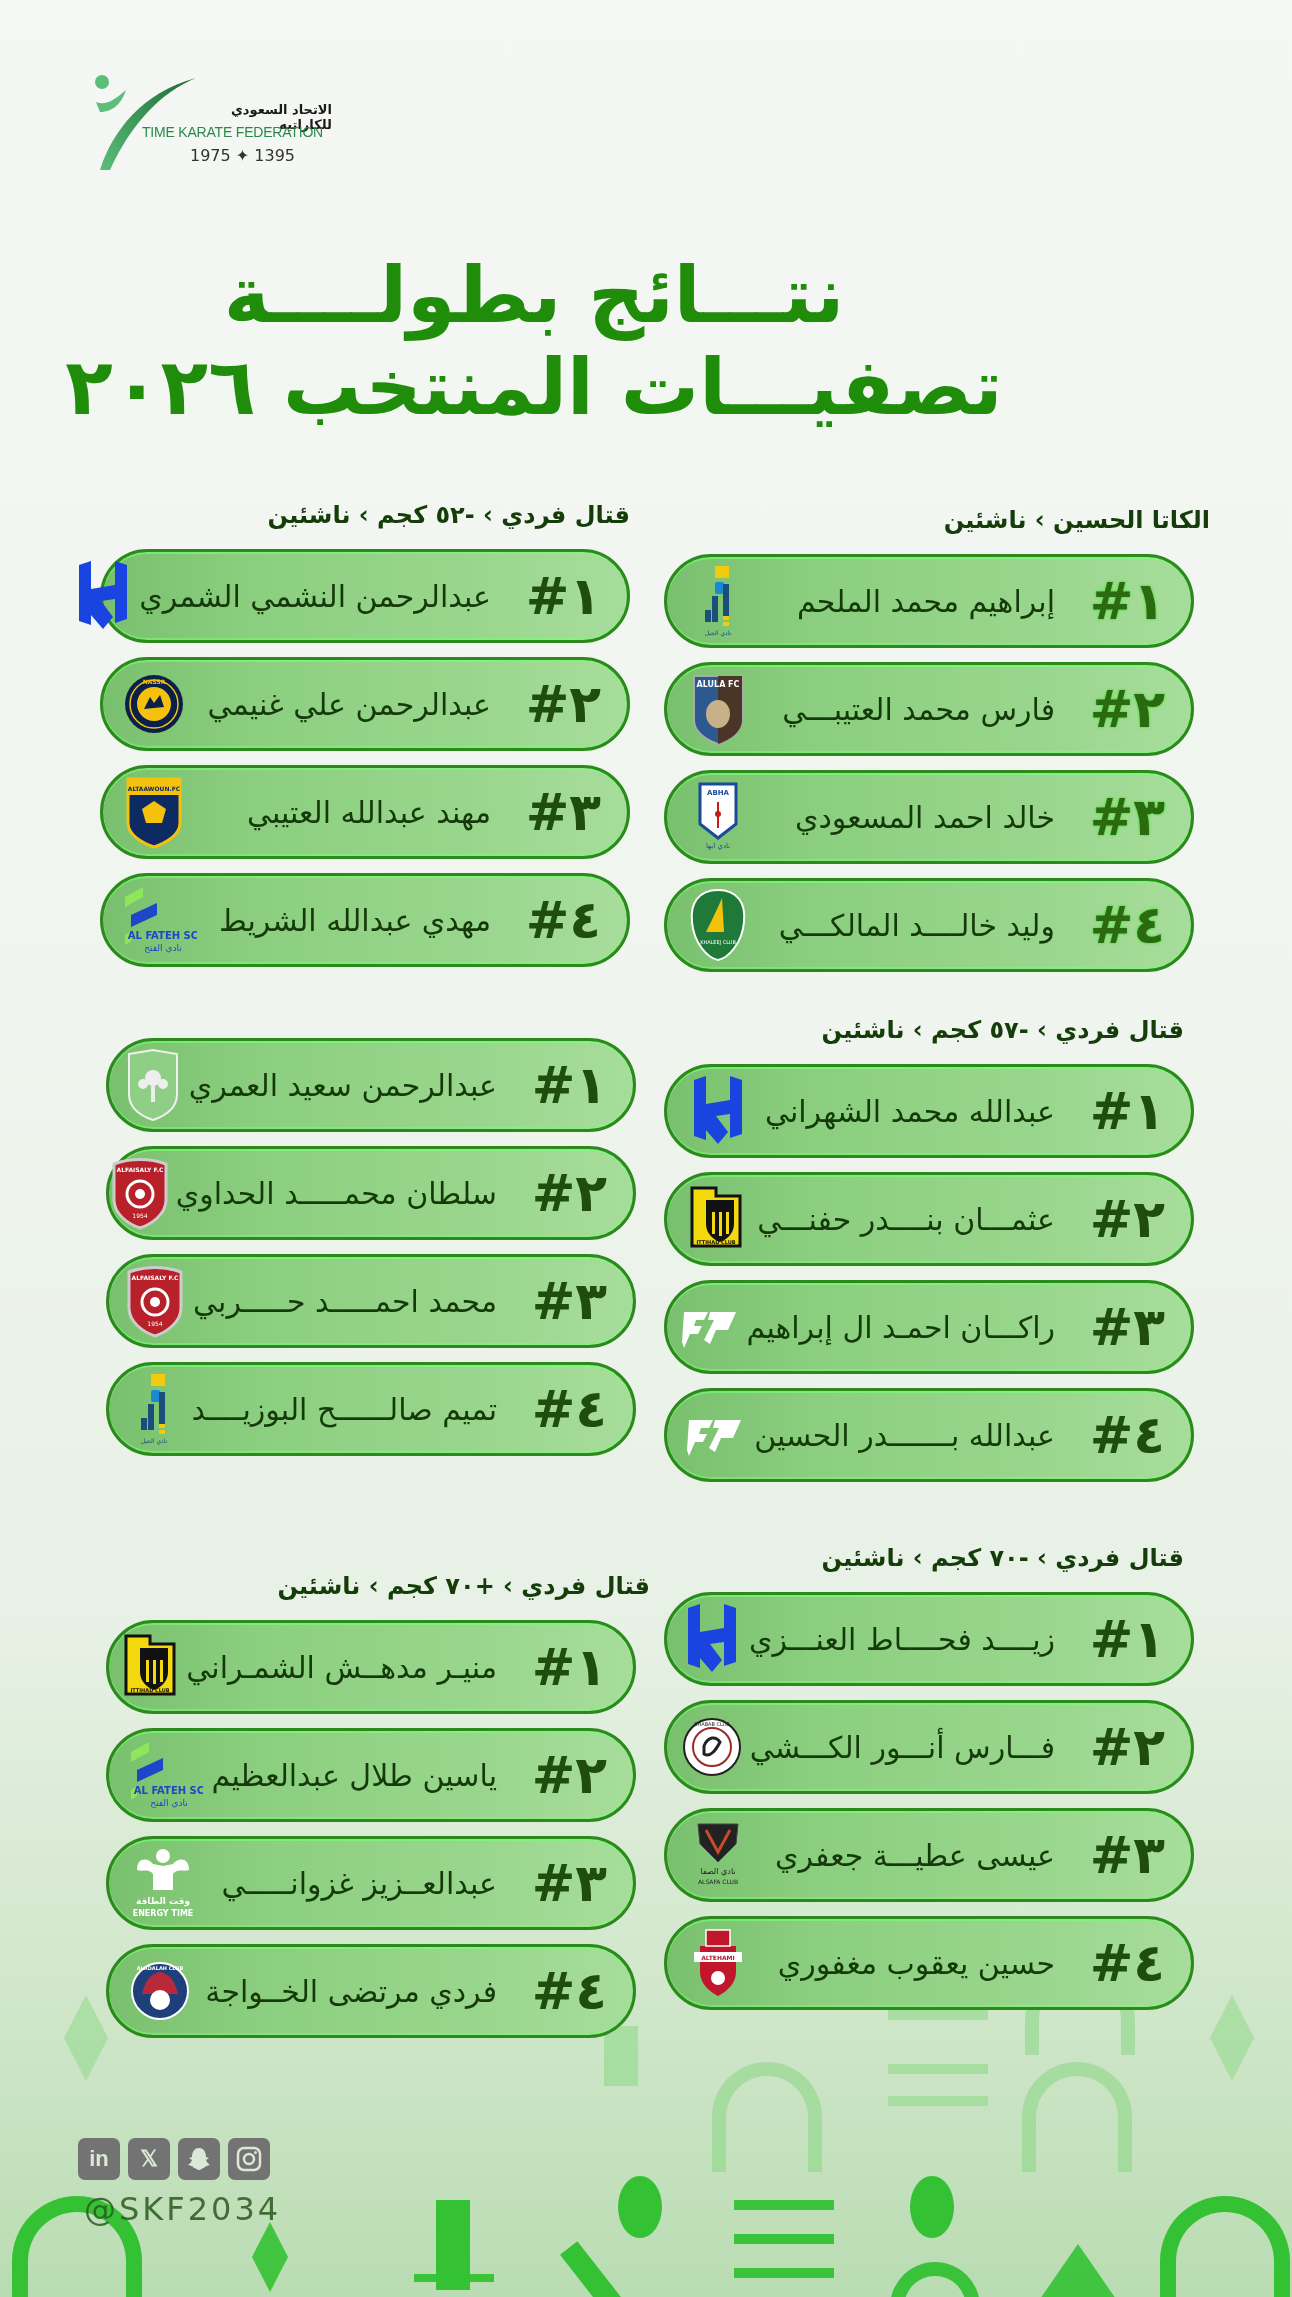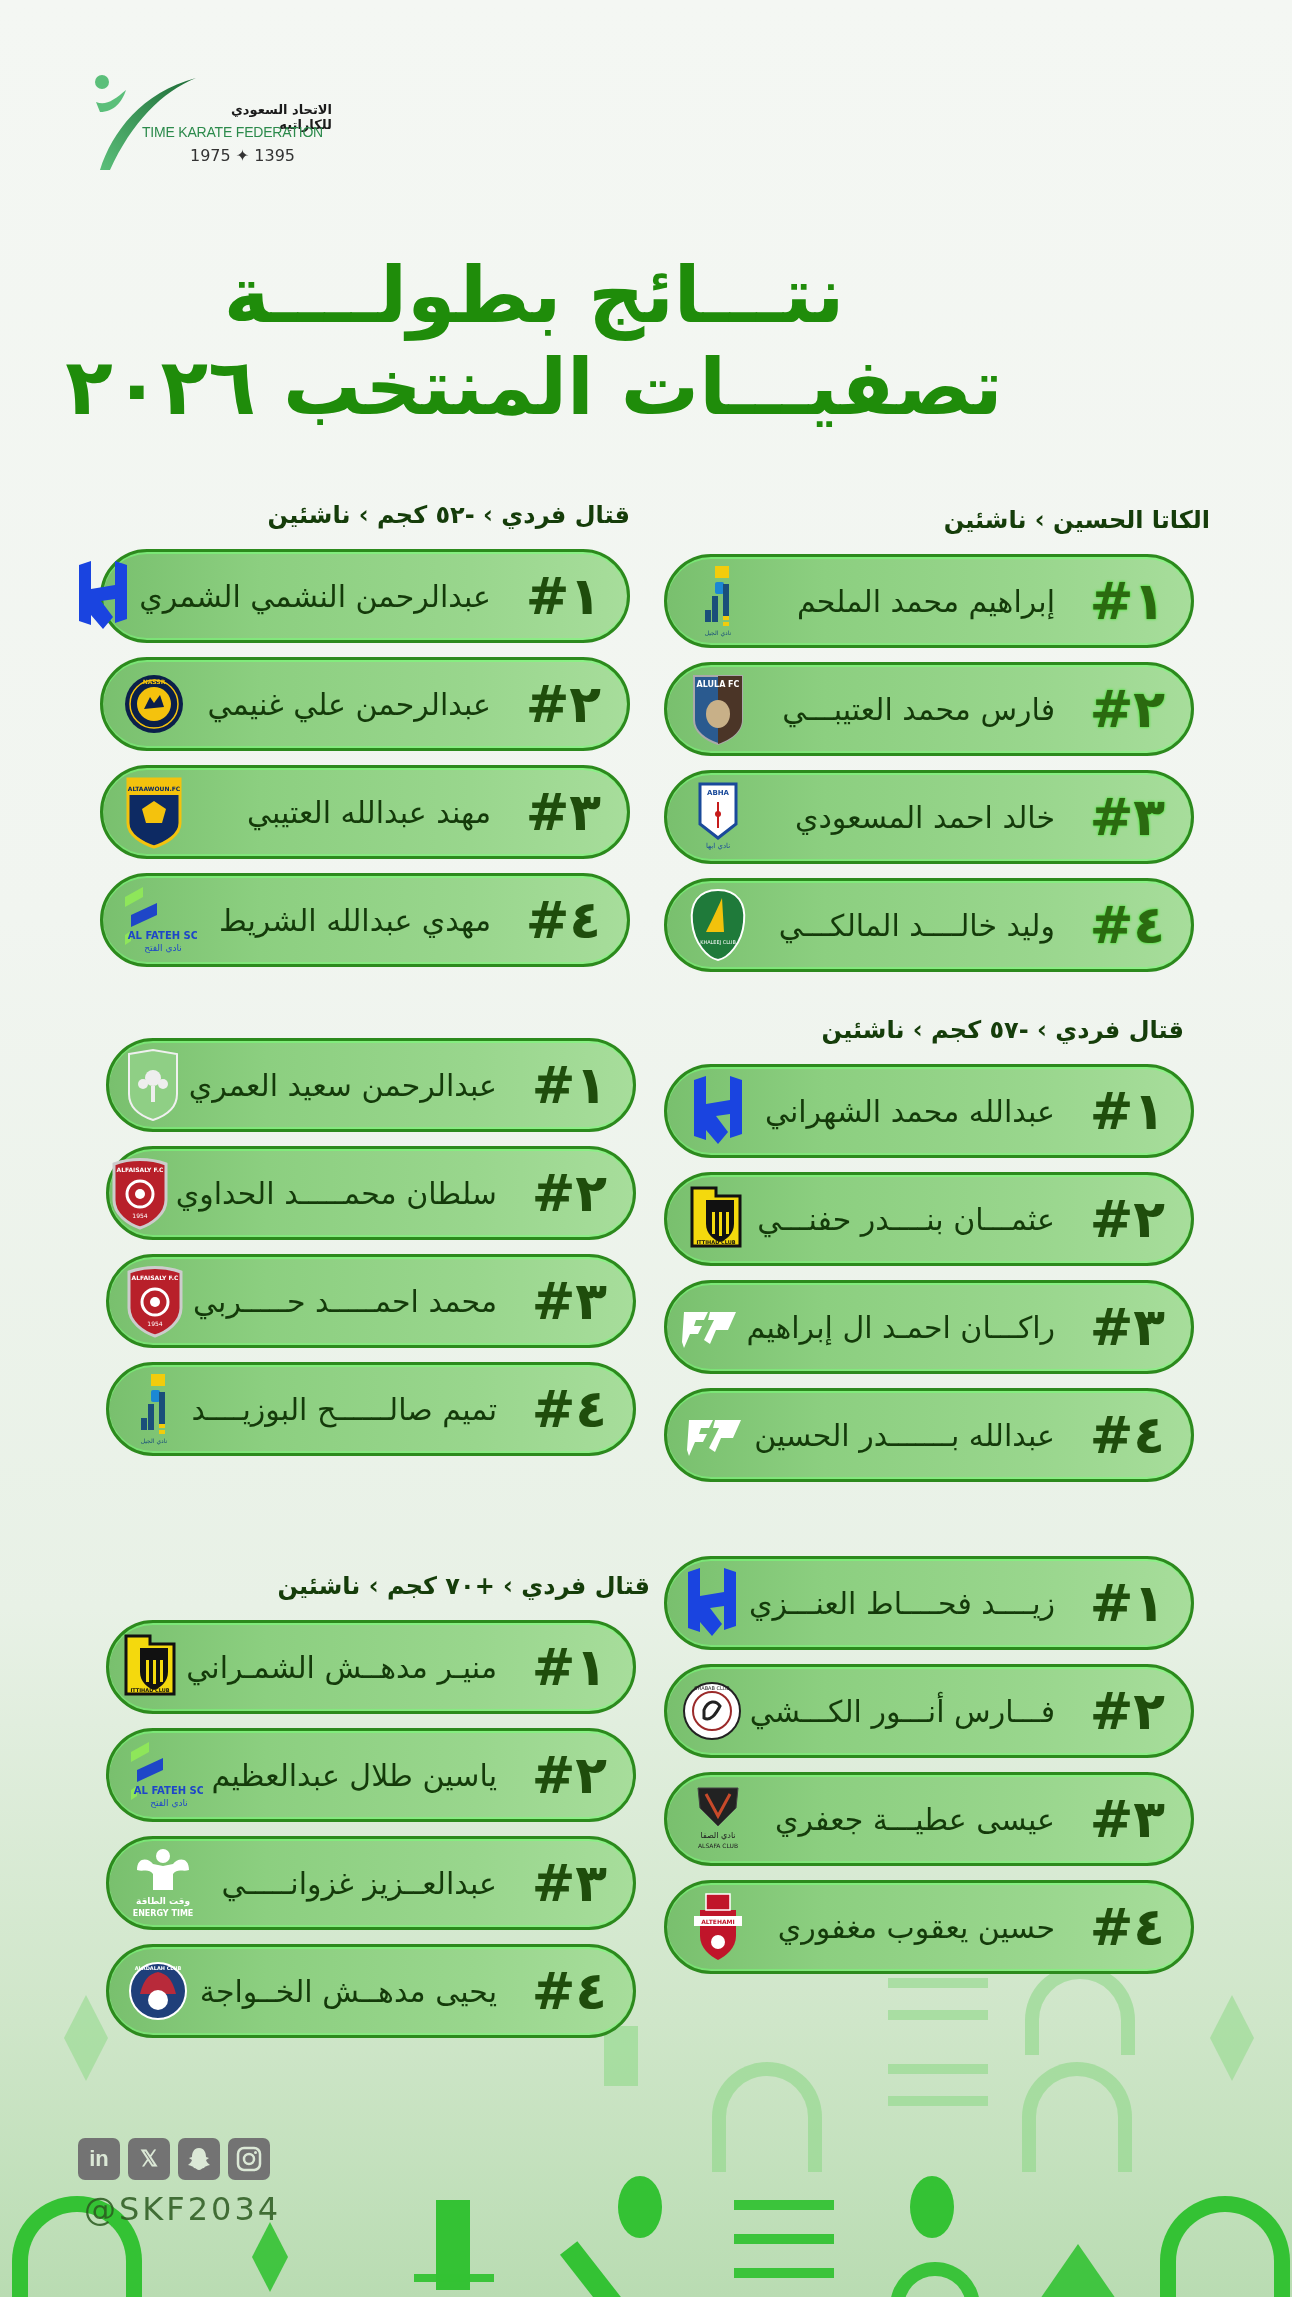--- a/index.html
+++ b/index.html
@@ -378,20 +378,21 @@
     <span class="name">تميم صالــــــح البوزيــــد</span>
     <span class="club">
         <svg width="60" height="74">
           <use href="#alajeel"></use>
         </svg>
       </span>
   </div>
 </div>
 
 <div class="section" style="left:664px;top:1538px;">
+  <div class="heading" style="padding-right:30px;">قتال فردي › -٧٠ كجم ›  ناشئين</div>
   <div class="pill">
     <span class="rank">#١</span>
     <span class="name">زيــــد فحــــاط العنـــزي</span>
     <span class="club">
         <svg width="60" height="74">
           <use href="#hilal"></use>
         </svg>
       </span>
   </div>
   <div class="pill">
@@ -447,21 +448,21 @@
     <span class="rank">#٣</span>
     <span class="name">عبدالعــزيز  غزوانـــــي</span>
     <span class="club" style="width:80px">
         <svg width="80" height="74">
           <use href="#energy"></use>
         </svg>
       </span>
   </div>
   <div class="pill">
     <span class="rank">#٤</span>
-    <span class="name">يحيى مدهــش الخــواجة</span>
+    <span class="name">فردي مرتضى الخــواجة</span>
     <span class="club">
         <svg width="60" height="74">
           <use href="#adalah"></use>
         </svg>
       </span>
   </div>
 </div>
 
 <div class="social">
   <a class="ic">in</a>

